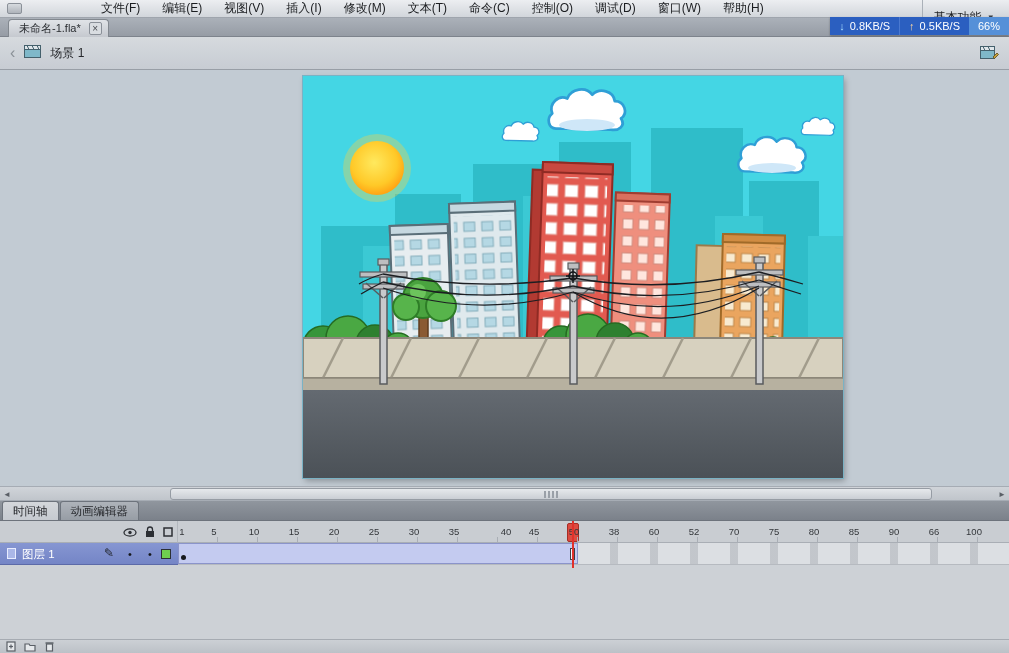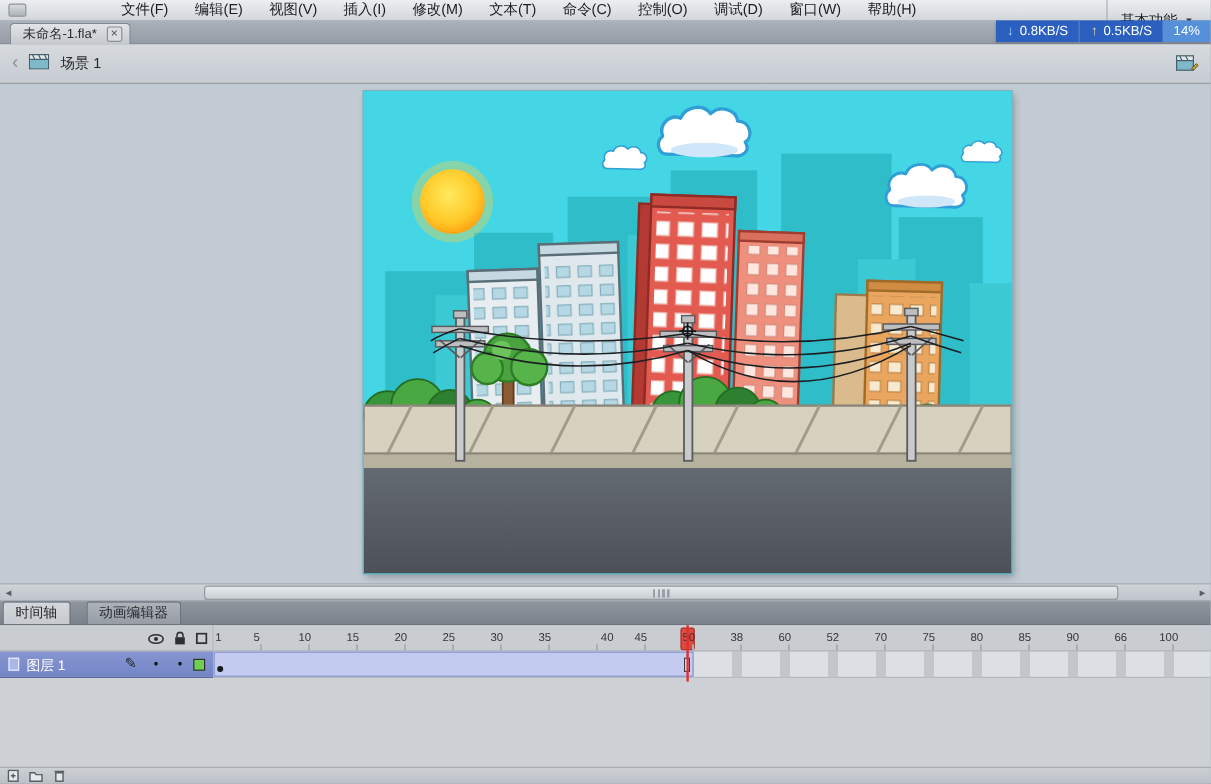--- a/index.html
+++ b/index.html
@@ -59,21 +59,21 @@
     text-align:center;line-height:13px;cursor:pointer;}
   .hs-btn.left{left:0;} .hs-btn.right{right:0;}
   .hs-thumb{position:absolute;left:170px;top:1px;width:762px;height:12px;
     background:linear-gradient(#e6e9ec,#caced4);border:1px solid #969ca4;border-radius:3px;cursor:pointer;}
   .hs-grip{position:absolute;left:50%;top:2px;width:14px;height:7px;margin-left:-7px;
     background:repeating-linear-gradient(90deg,#9aa0a8 0 2px,transparent 2px 4px);}
 
   
   .panel-tabbar{position:absolute;left:0;top:501px;width:100%;height:20px;
     background:linear-gradient(#90969e,#7b818a);border-bottom:1px solid #6d737c;
-    display:flex;align-items:flex-end;padding-left:2px;gap:13px;}
+    display:flex;align-items:flex-end;padding-left:2px;gap:1px;}
   .panel-tab{height:19px;padding:0 10px;line-height:18px;font-size:11.5px;cursor:pointer;
     border:1px solid #6d737c;border-bottom:none;border-radius:3px 3px 0 0;
     background:linear-gradient(#aeb3ba,#979da5);color:#26282c;white-space:nowrap;}
   .panel-tab.active{background:linear-gradient(#d4d7db,#c6cad0);}
 
   
   .timeline{position:absolute;left:0;top:521px;width:100%;height:132px;background:#c9cdd2;}
   .tl-header{position:absolute;left:0;top:0;width:178px;height:22px;background:#c9cdd2;
     border-bottom:1px solid #a9aeb5;border-right:1px solid #b2b7bd;}
   .col-icon{position:absolute;top:4px;width:16px;height:14px;display:flex;align-items:center;
@@ -154,21 +154,21 @@
   <div class="net-overlay">
     <div class="net-seg">
       <span class="net-arrow-down">↓</span>
       <span>0.8KB/S</span>
     </div>
     <div class="net-seg">
       <span class="net-arrow-up">↑</span>
       <span>0.5KB/S</span>
     </div>
     <div class="net-pct">
-      <span>14%</span>
+      <span>66%</span>
     </div>
   </div>
 
   <div class="editbar">
     <span class="back-arrow">‹</span>
     <span>
       <svg width="17" height="13" viewBox="0 0 17 13">
         <rect x="0.5" y="3.5" width="16" height="9" fill="#7fb8c9" stroke="#44606c"></rect>
         <rect x="0.5" y="0.5" width="16" height="4" fill="#dfe6ea" stroke="#44606c"></rect>
         <line x1="3" y1="0.5" x2="5" y2="4.5" stroke="#44606c"></line>

